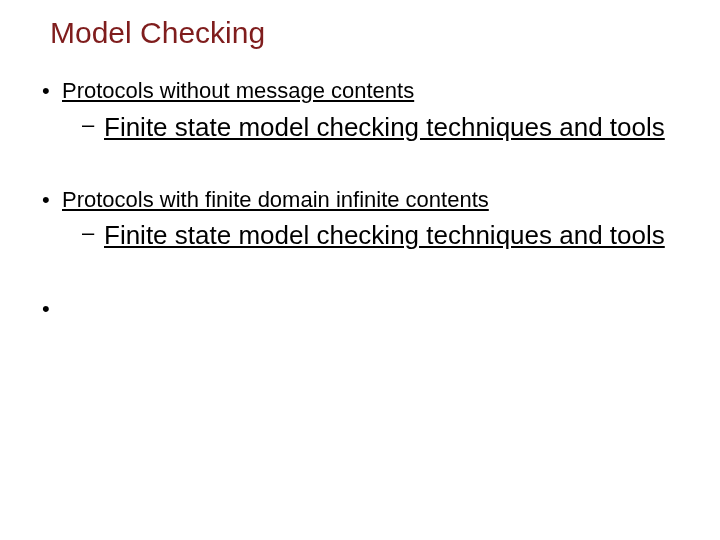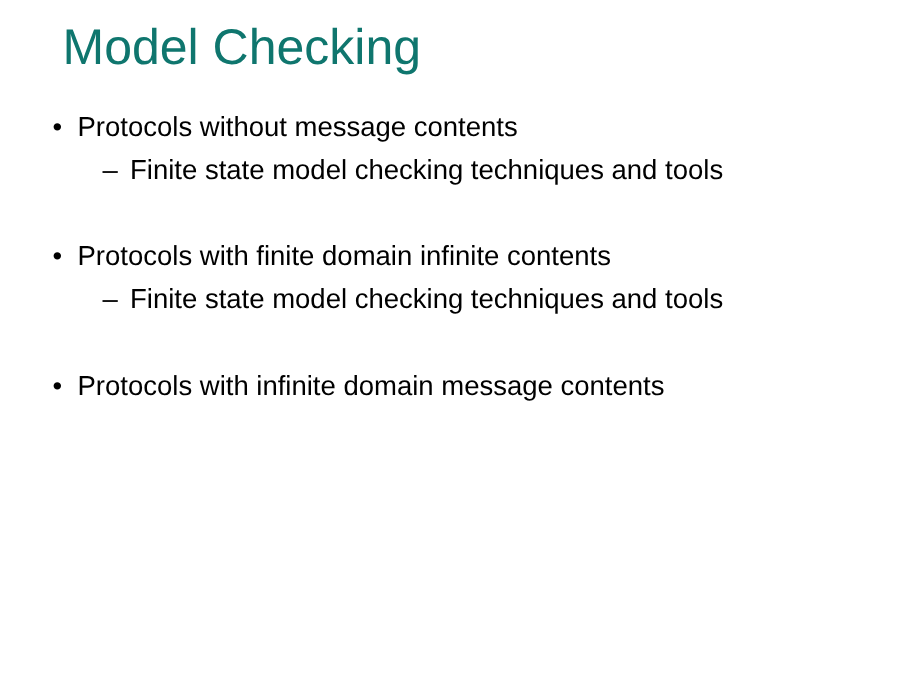--- a/index.html
+++ b/index.html
@@ -12,29 +12,30 @@
     color: #000000;
   }
   .slide {
     box-sizing: border-box;
     width: 720px;
     height: 540px;
     padding: 12px 28px 20px 28px;
     position: relative;
   }
   .title {
-    font-size: 40px;
-    color: #0f766e;
+    font-size: 30px;
+    color: #7f1d1d;
     margin: 4px 0 26px 22px;
     font-weight: normal;
   }
   ul.level1 {
     list-style: none;
     padding: 0;
     margin: 12px 0 0 10px;
+    text-decoration: underline;
   }
   ul.level1 > li {
     position: relative;
     padding-left: 24px;
     margin-bottom: 40px;
     font-size: 22px;
     line-height: 1.35;
   }
   ul.level1 > li::before {
     content: "•";
@@ -45,21 +46,21 @@
     color: #000;
   }
   ul.level2 {
     list-style: none;
     padding: 0;
     margin: 4px 0 0 20px;
   }
   ul.level2 > li {
     position: relative;
     padding-left: 22px;
-    font-size: 22px;
+    font-size: 26px;
     line-height: 1.35;
   }
   ul.level2 > li::before {
     content: "–";
     position: absolute;
     left: 0;
     top: 0;
     font-size: 22px;
     color: #000;
   }
@@ -81,16 +82,15 @@
     </li>
     <li>
       <span>Protocols with finite domain infinite contents</span>
       <ul class="level2">
         <li>
           <span>Finite state model checking techniques and tools</span>
         </li>
       </ul>
     </li>
     <li>
-      <span>Protocols with infinite domain message contents</span>
     </li>
   </ul>
 </div>
 
 </body></html>

